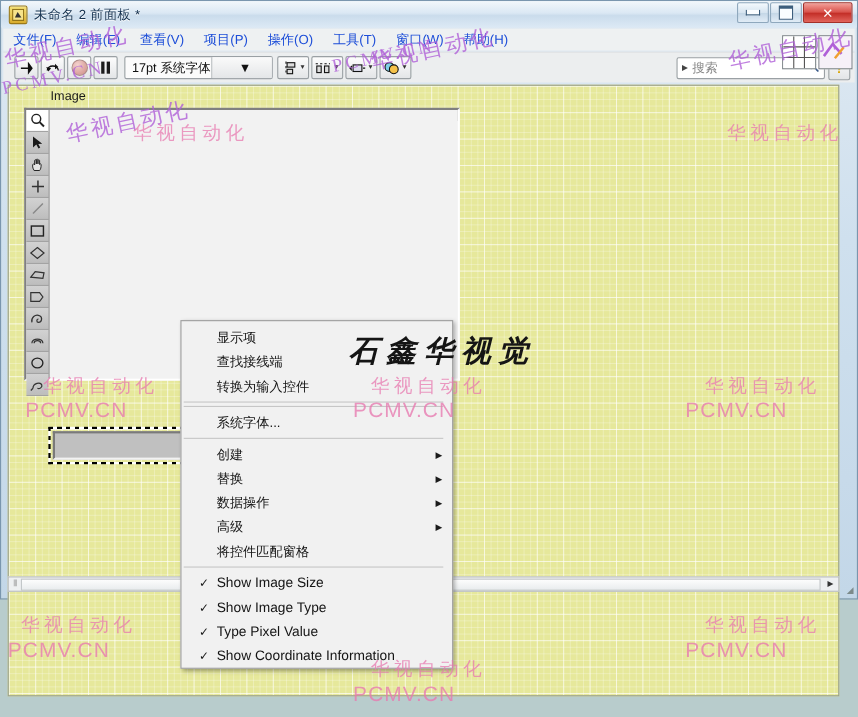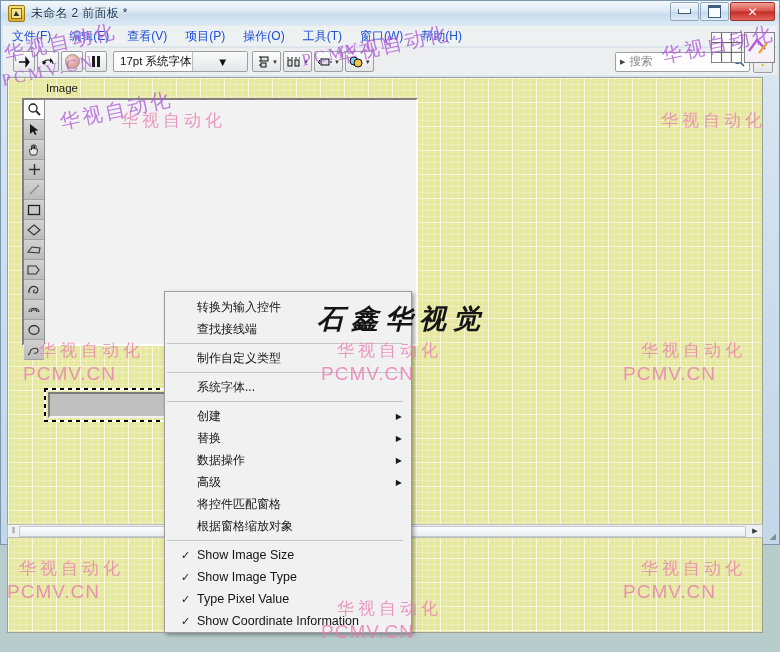--- a/index.html
+++ b/index.html
@@ -441,30 +441,30 @@
     <div class="hscroll">
       <span class="grip">⦀</span>
       <span class="thumb"></span>
       <span class="arw">▶</span>
     </div>
     <div class="resize-grip">◢</div>
 
     <div class="ctxmenu">
 
       <div class="ci">
+        <span>显示项</span>
+      </div>
+      <div class="ci">
+        <span>查找接线端</span>
+      </div>
+      <div class="ci">
         <span>转换为输入控件</span>
       </div>
-      <div class="ci">
-        <span>查找接线端</span>
-      </div>
       <div class="csep"></div>
 
-      <div class="ci">
-        <span>制作自定义类型</span>
-      </div>
       <div class="csep"></div>
 
       <div class="ci">
         <span>系统字体...</span>
       </div>
       <div class="csep"></div>
 
       <div class="ci">
         <span>创建</span>
         <span class="sub">▶</span>
@@ -476,23 +476,20 @@
       <div class="ci">
         <span>数据操作</span>
         <span class="sub">▶</span>
       </div>
       <div class="ci">
         <span>高级</span>
         <span class="sub">▶</span>
       </div>
       <div class="ci">
         <span>将控件匹配窗格</span>
-      </div>
-      <div class="ci">
-        <span>根据窗格缩放对象</span>
       </div>
       <div class="csep"></div>
 
       <div class="ci en">
         <span class="chk">✓</span>
         <span>Show Image Size</span>
       </div>
       <div class="ci en">
         <span class="chk">✓</span>
         <span>Show Image Type</span>

